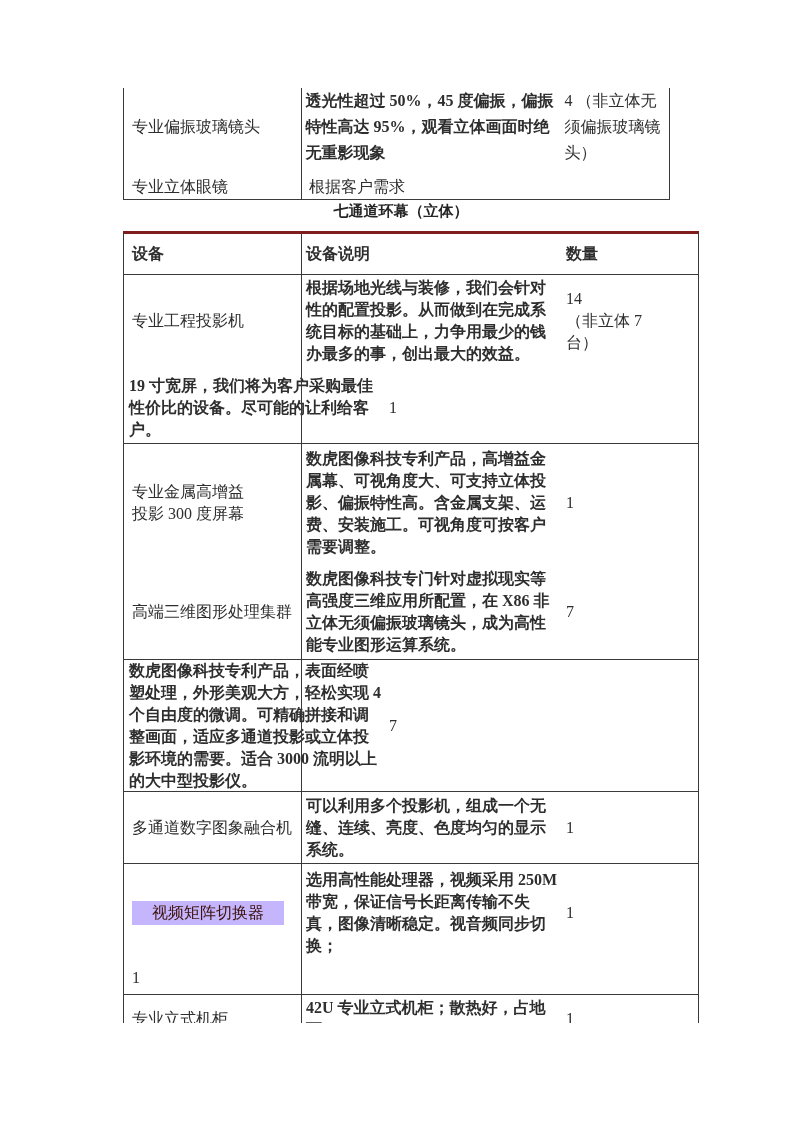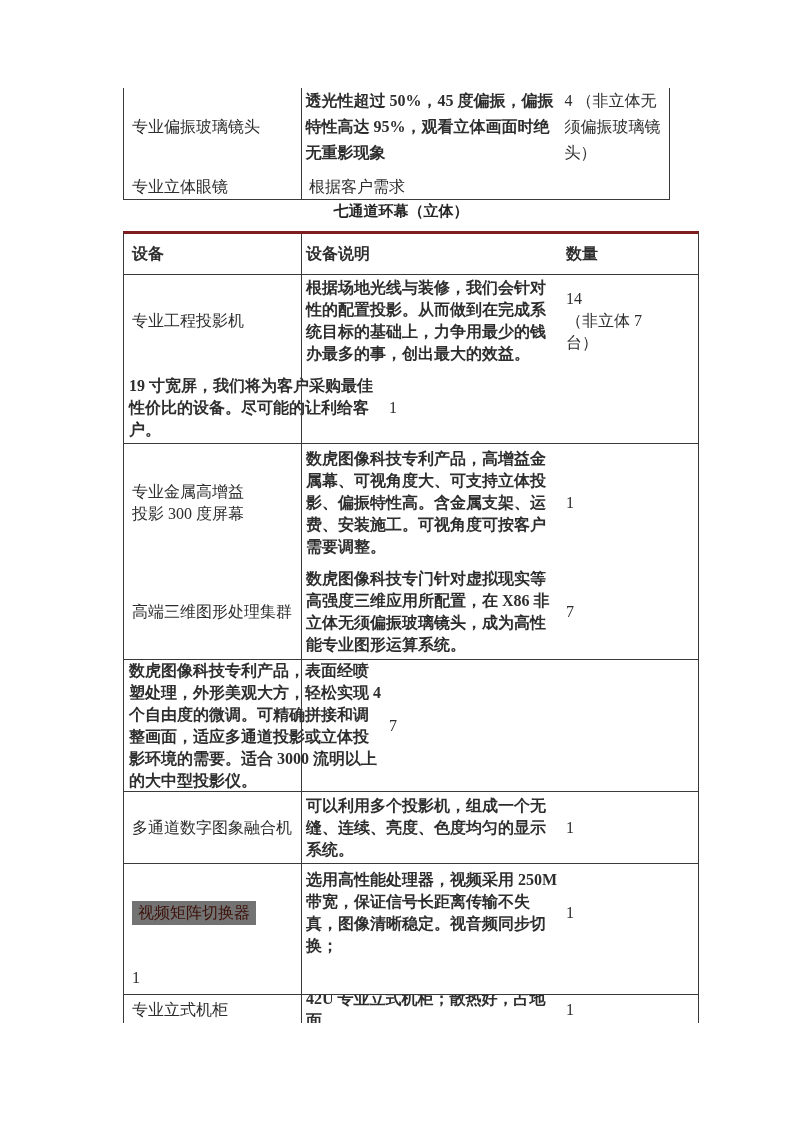--- a/index.html
+++ b/index.html
@@ -47,33 +47,33 @@
   .grp {
     display:flex; flex-direction:column; justify-content:center;
     row-gap:10px; overflow:hidden;
     border-bottom:1px solid #3a3a3a;
   }
   .grp.g1 { height:169px; }
   .grp.g2 { height:216px; }
   .grp.g3 { height:132px; }
   .grp.g4 { height:72px;  }
   .grp.g5 { height:131px; }
-  .grp.g6 { height:28px; border-bottom:none; justify-content:center; padding-top:2px; }
+  .grp.g6 { height:28px; border-bottom:none; justify-content:flex-start; padding-top:2px; }
   .item { display:flex; align-items:center; }
   
   .c1 { width:177px; padding:0 8px; white-space:pre-line; }
   .c2 { width:257px; padding-left:5px;font-weight:bold; }
   .c3 { width:113px; padding-left:8px; white-space:pre-line;font-family:Liberation Serif, serif; }
   .t2 .c1, .t2 .c2, .t2 .c3 { font-size:16px; line-height:22px; }
   
   .hl {
     display:inline-block;
-    background:#737373;
+    background:#c4b5fd;
     color:#3d120a;
-    padding:1px 6px;
+    padding:1px 20px;
   }
 </style>
 </head>
 <body>
 
 <div class="page">
 
   <div class="t1">
     <div class="vline"></div>
     <div class="item">

